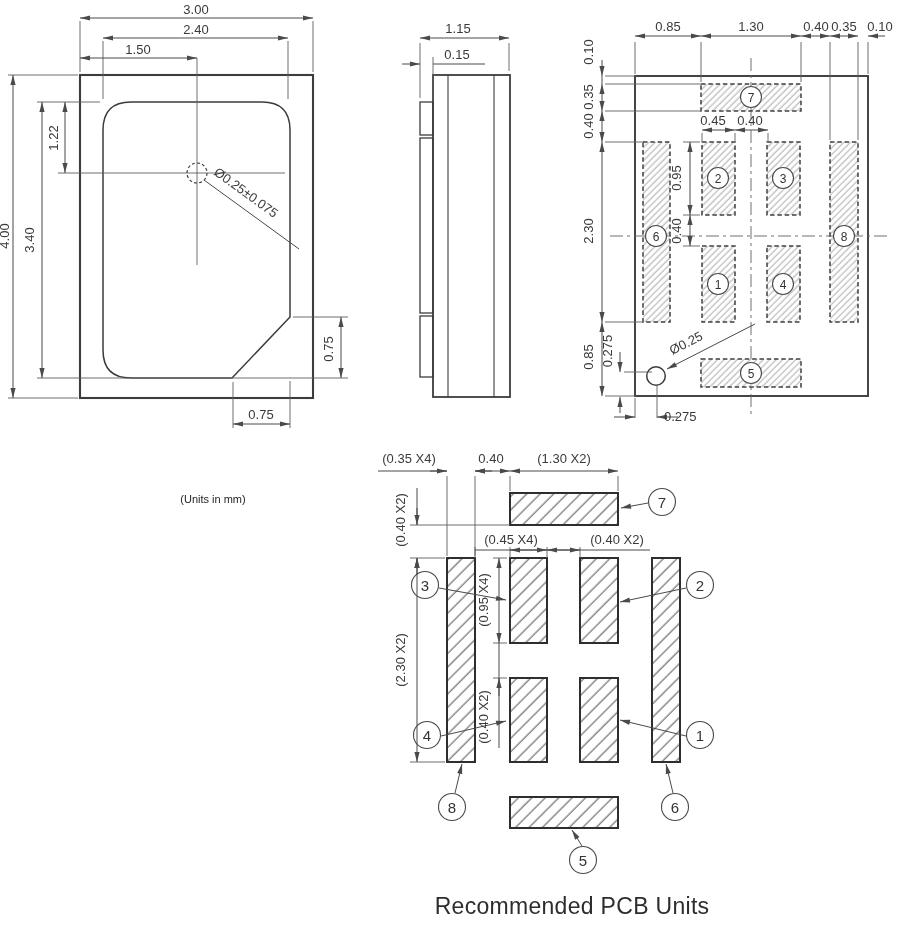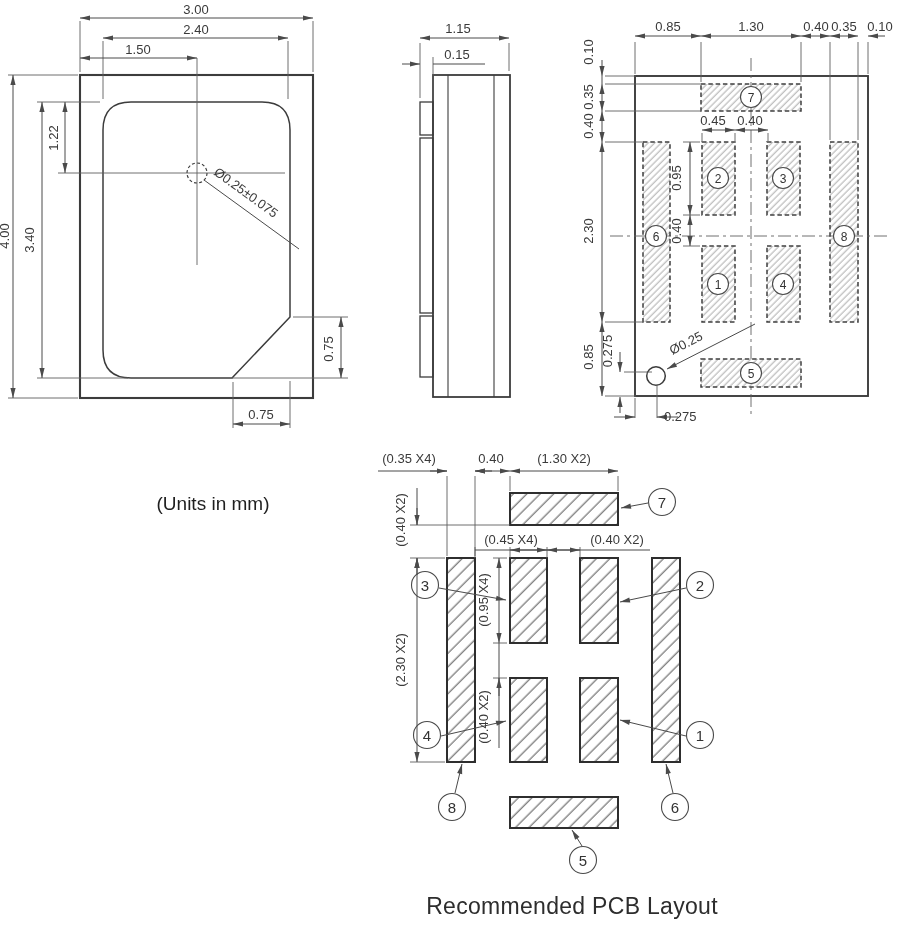--- a/index.html
+++ b/index.html
@@ -10,21 +10,21 @@
   svg text.bn{font-size:12px;fill:#333;}
   svg text.bp{font-size:15px;fill:#333;}
   .out{stroke:#3c3c3c;fill:none;}
   .dim{stroke:#4a4a4a;stroke-width:1;fill:none;}
   .ext{stroke:#5f5f5f;stroke-width:0.9;fill:none;}
   .cl{stroke:#606060;stroke-width:0.9;fill:none;}
   .padB{stroke:#3f3f3f;stroke-width:1.5;stroke-dasharray:4.5 2.8;}
   .padP{stroke:#2e2e2e;stroke-width:2;}
   .balloon{fill:#ffffff;stroke:#4a4a4a;stroke-width:1.1;}
   #units-note{position:absolute;left:118px;top:493px;width:190px;text-align:center;
-              font-size:19px;color:#1f1f1f;}
+              font-size:11px;color:#1f1f1f;}
   #dwg-title{position:absolute;left:382px;top:893px;width:380px;text-align:center;
              font-size:23px;line-height:27px;color:#2d2d2d;letter-spacing:0.3px;}
 </style>
 </head>
 <body>
 
 <div id="stage">
 
   <svg class="vw" style="left:0;top:0" width="365" height="445" viewBox="0 0 365 445">
     <defs>
@@ -347,16 +347,16 @@
       <text x="151" y="104" text-anchor="middle">(0.45 X4)</text>
       <text x="257" y="104" text-anchor="middle">(0.40 X2)</text>
       <text x="128" y="160" text-anchor="middle" transform="rotate(-90 128 160)">(0.95 X4)</text>
       <text x="128" y="277" text-anchor="middle" transform="rotate(-90 128 277)">(0.40 X2)</text>
     </g>
   </svg>
 
   <div id="units-note">(Units in mm)</div>
 
   <div id="dwg-title">
-    <div>Recommended PCB Layout</div>
+    <div>Recommended PCB Units</div>
   </div>
 
 </div>
 
 </body></html>

